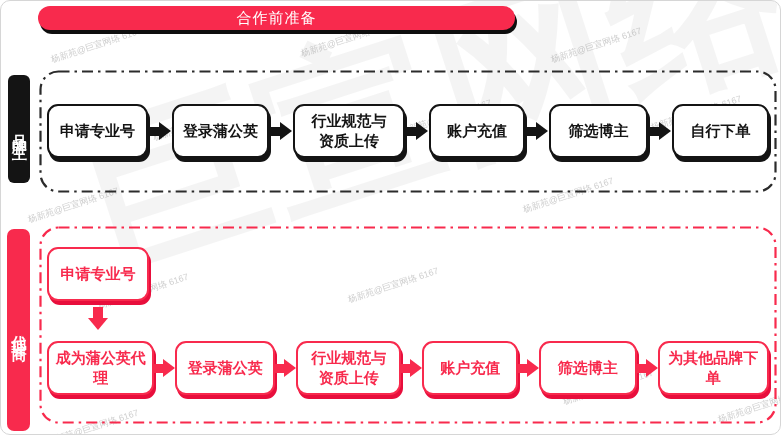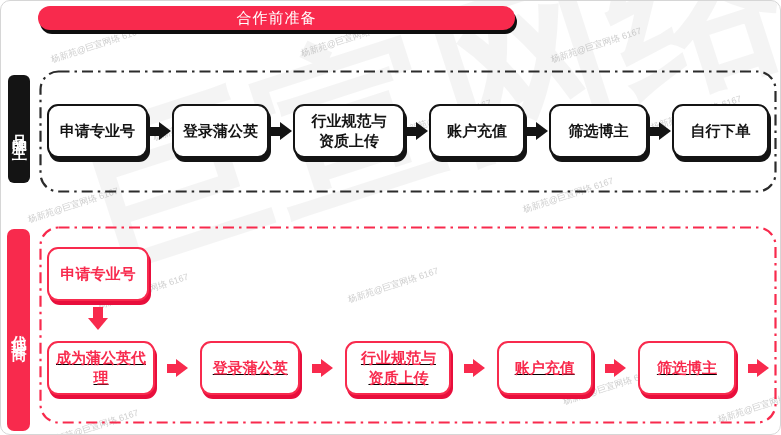--- a/index.html
+++ b/index.html
@@ -35,21 +35,21 @@
     writing-mode:vertical-rl;text-orientation:upright;
     color:#ffffff;font-weight:bold;font-size:15px;letter-spacing:5px;z-index:5;
   }
   #label-brand{left:7px;top:74px;width:22px;height:108px;background:#141414;border-radius:6px;}
   #label-agent{left:6px;top:228px;width:23px;height:202px;background:var(--red);border-radius:7px;}
   
   .lane-row{
     position:absolute;display:flex;align-items:center;justify-content:space-between;z-index:5;
   }
   #row-brand{left:46px;top:70px;width:722px;height:120px;}
-  #row-agent{left:46px;top:335px;width:722px;height:64px;text-decoration:underline;}
+  #row-agent{left:46px;top:335px;width:722px;height:64px;}
   .step{
     background:#ffffff;border-radius:11px;box-sizing:border-box;
     display:flex;align-items:center;justify-content:center;text-align:center;
     font-weight:bold;font-size:15px;min-height:54px;padding:5px 6px;
     white-space:pre-line;line-height:1.35;
   }
   .step.black{border:2.5px solid #141414;color:#141414;box-shadow:2px 4px 0 #141414;}
   .step.red{border:2.5px solid var(--red);color:var(--red);box-shadow:2px 4px 0 var(--red-shadow);}
   #agent-entry-box{position:absolute;left:46px;top:246px;width:102px;z-index:5;}
   
@@ -158,15 +158,16 @@
     <div class="step red" style="width:96px">账户充值</div>
     <span class="h-arrow red">
         <span class="shaft"></span>
         <span class="head"></span>
       </span>
     <div class="step red" style="width:98px">筛选博主</div>
     <span class="h-arrow red">
         <span class="shaft"></span>
         <span class="head"></span>
       </span>
+    <div class="step red" style="width:112px">为其他品牌下单</div>
   </div>
 
 </div>
 
 </body></html>

